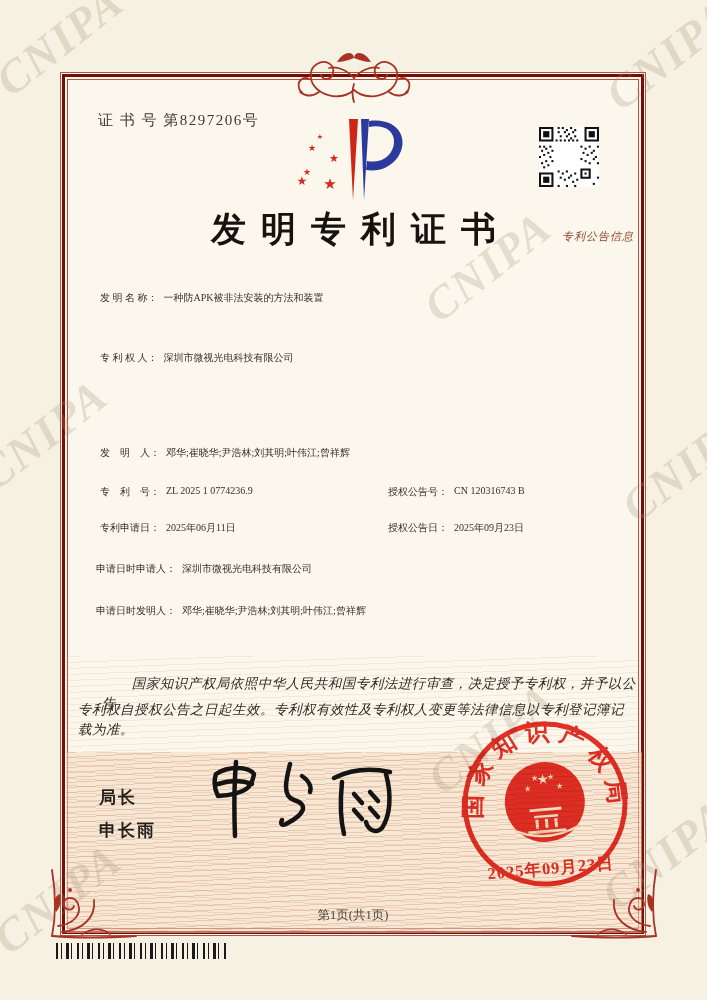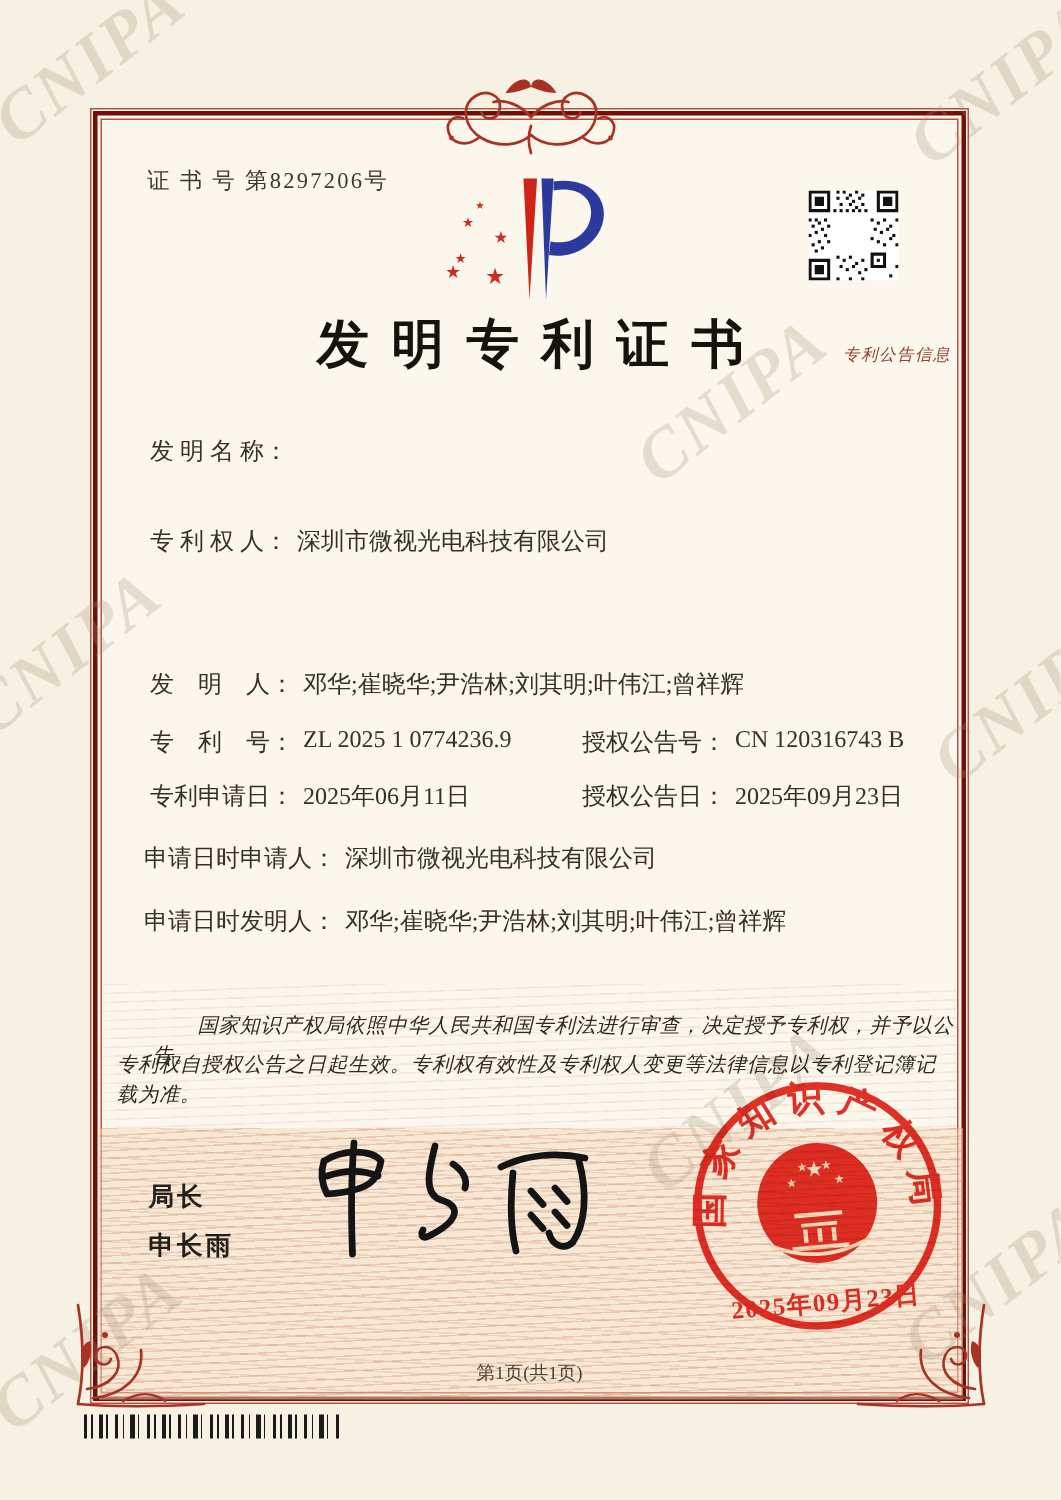--- a/index.html
+++ b/index.html
@@ -26,21 +26,21 @@
   .tex2{left:66px;top:752px;width:576px;height:181px;z-index:1;
     background-color:rgba(244,215,190,0.5);
     background-image:repeating-linear-gradient(177deg, rgba(205,135,95,0.32) 0 1px, rgba(0,0,0,0) 1px 5px),
                      repeating-linear-gradient(183deg, rgba(205,135,95,0.22) 0 1px, rgba(0,0,0,0) 1px 7px);}
   .z2{z-index:2;}
   .z3{z-index:3;}
   
   .certno{left:98px;top:111px;font-size:15px;letter-spacing:1.5px;color:#3d3931;text-align:right;}
   .title{left:0;right:0;top:206px;text-align:center;font-size:35px;font-weight:bold;
     letter-spacing:15px;text-indent:15px;color:#16130f;}
-  .row{left:100px;font-size:16px;color:#35312a;display:flex;}
+  .row{left:100px;font-size:10px;color:#35312a;display:flex;}
   .row .lab{white-space:pre;}
   .row .val{margin-left:6px;white-space:pre;}
   .addr-val{width:430px;line-height:22px;}
   .qrcap{left:524px;top:199px;width:110px;text-align:right;font-size:11px;
     letter-spacing:1px;color:#93442c;font-style:italic;margin-top:30px;}
   .legal{left:78px;width:556px;font-size:13.5px;font-style:italic;color:#2d2a22;
     letter-spacing:0.5px;line-height:20px;}
   .indent{text-indent:2.2em;margin-left:24px;}
   .sigline{left:99px;font-size:17px;font-weight:bold;color:#23201b;
     font-family:Liberation Sans, sans-serif;letter-spacing:2px;}
@@ -183,20 +183,21 @@
         <rect x="28" y="24" width="1" height="1"></rect>
     </g>
   </svg>
 </div>
 <div class="abs qrcap z2">专利公告信息</div>
 
 <div class="abs title z2">发明专利证书</div>
 
 <div class="abs row z2" style="top:291px">
   <span class="lab">发 明 名 称：</span>
+  <span class="val">一种防APK被非法安装的方法和装置</span>
 </div>
 
 <div class="abs row z2" style="top:351px">
   <span class="lab">专 利 权 人：</span>
   <span class="val">深圳市微视光电科技有限公司</span>
 </div>
 
 <div class="abs row z2" style="top:399px">
 </div>
 

